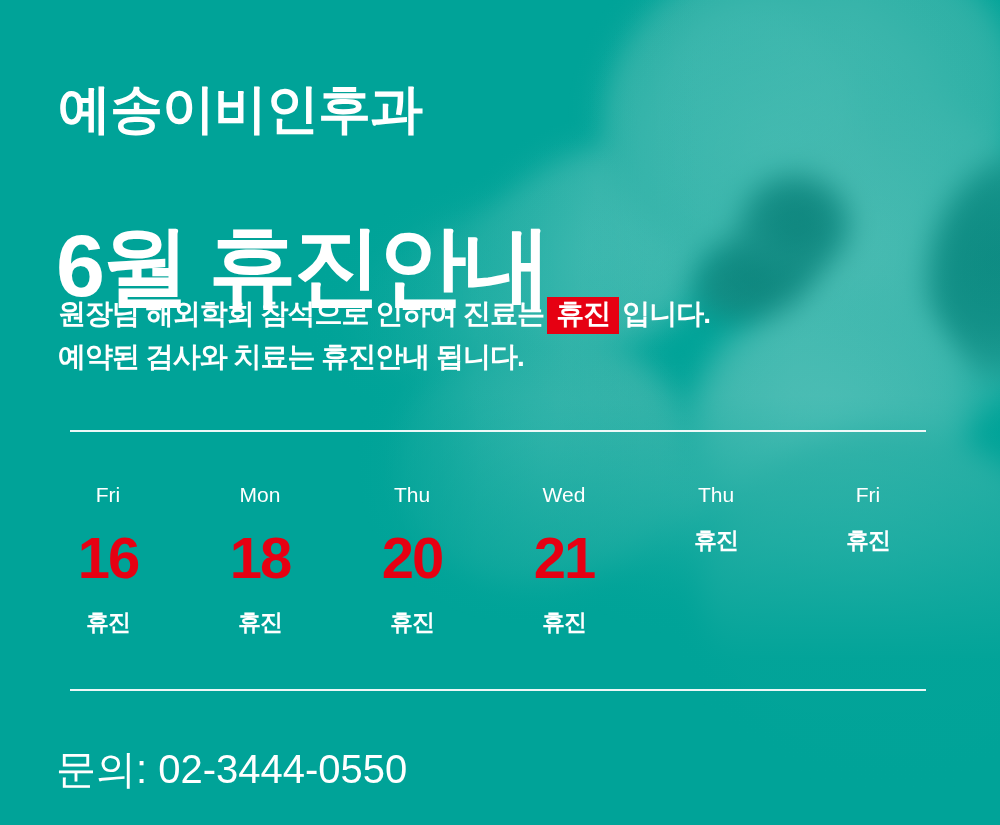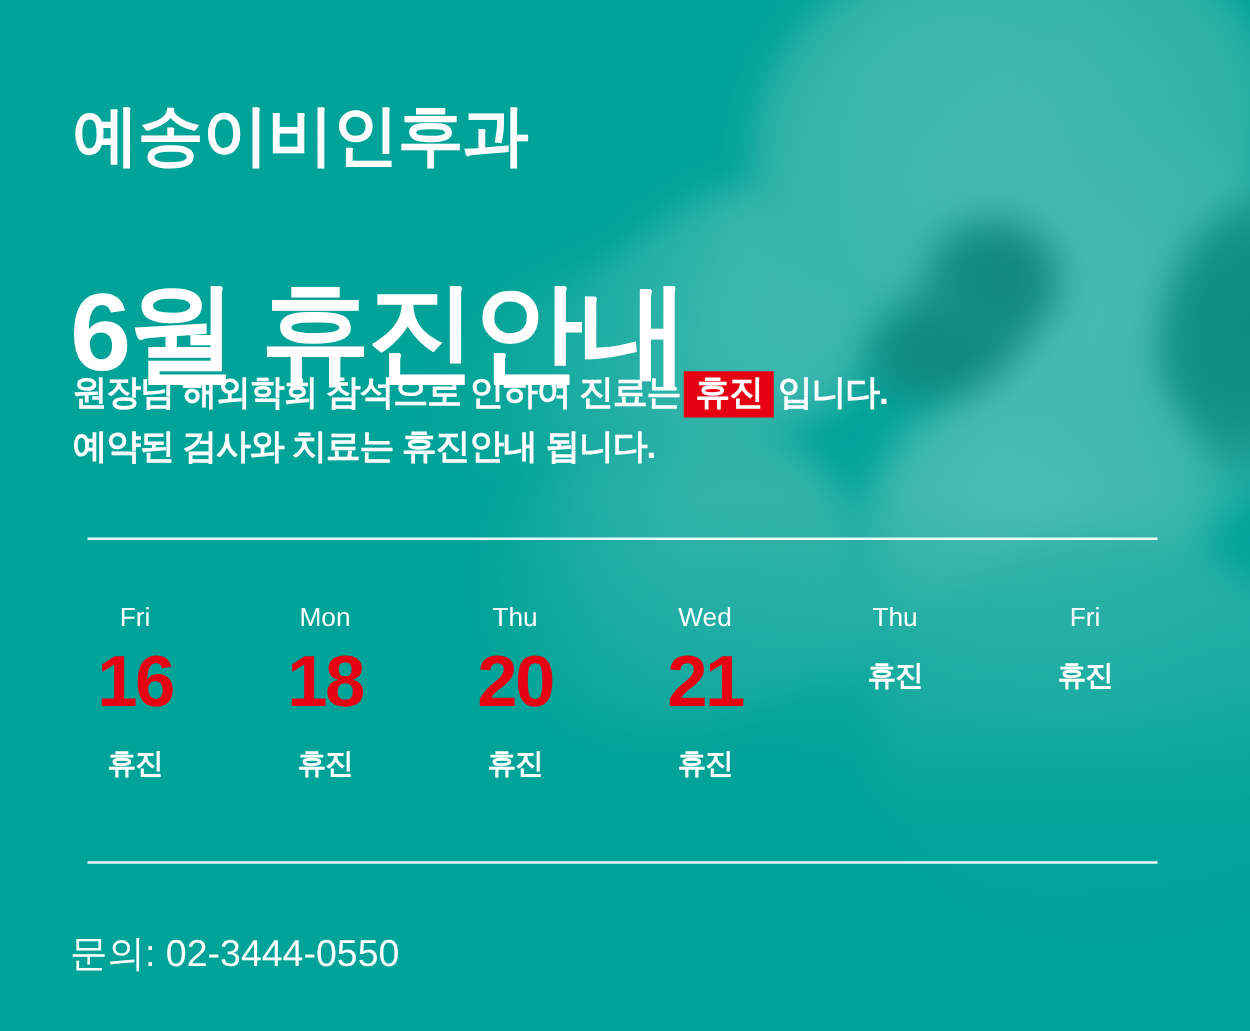--- a/index.html
+++ b/index.html
@@ -216,21 +216,21 @@
   }
   .date-col {
     width: 152px;
     text-align: center;
   }
   .dow {
     font-size: 21px;
     font-weight: 400;
     color: #ffffff;
     line-height: 1;
-    margin-bottom: 12px;
+    margin-bottom: 24px;
     letter-spacing: 0px;
   }
   .daynum {
     font-size: 58px;
     font-weight: 700;
     color: #e60012;
     line-height: 1;
     letter-spacing: -2px;
   }
   .status {
@@ -239,21 +239,21 @@
     color: #ffffff;
     line-height: 1;
     margin-top: 24px;
     letter-spacing: -1px;
   }
 
   .contact {
     position: absolute;
     left: 56px;
     top: 749px;
-    font-size: 30px;
+    font-size: 40px;
     font-weight: 400;
     color: #ffffff;
     letter-spacing: 0px;
     line-height: 1;
     white-space: nowrap;
   }
 </style>
 </head>
 <body>
 

